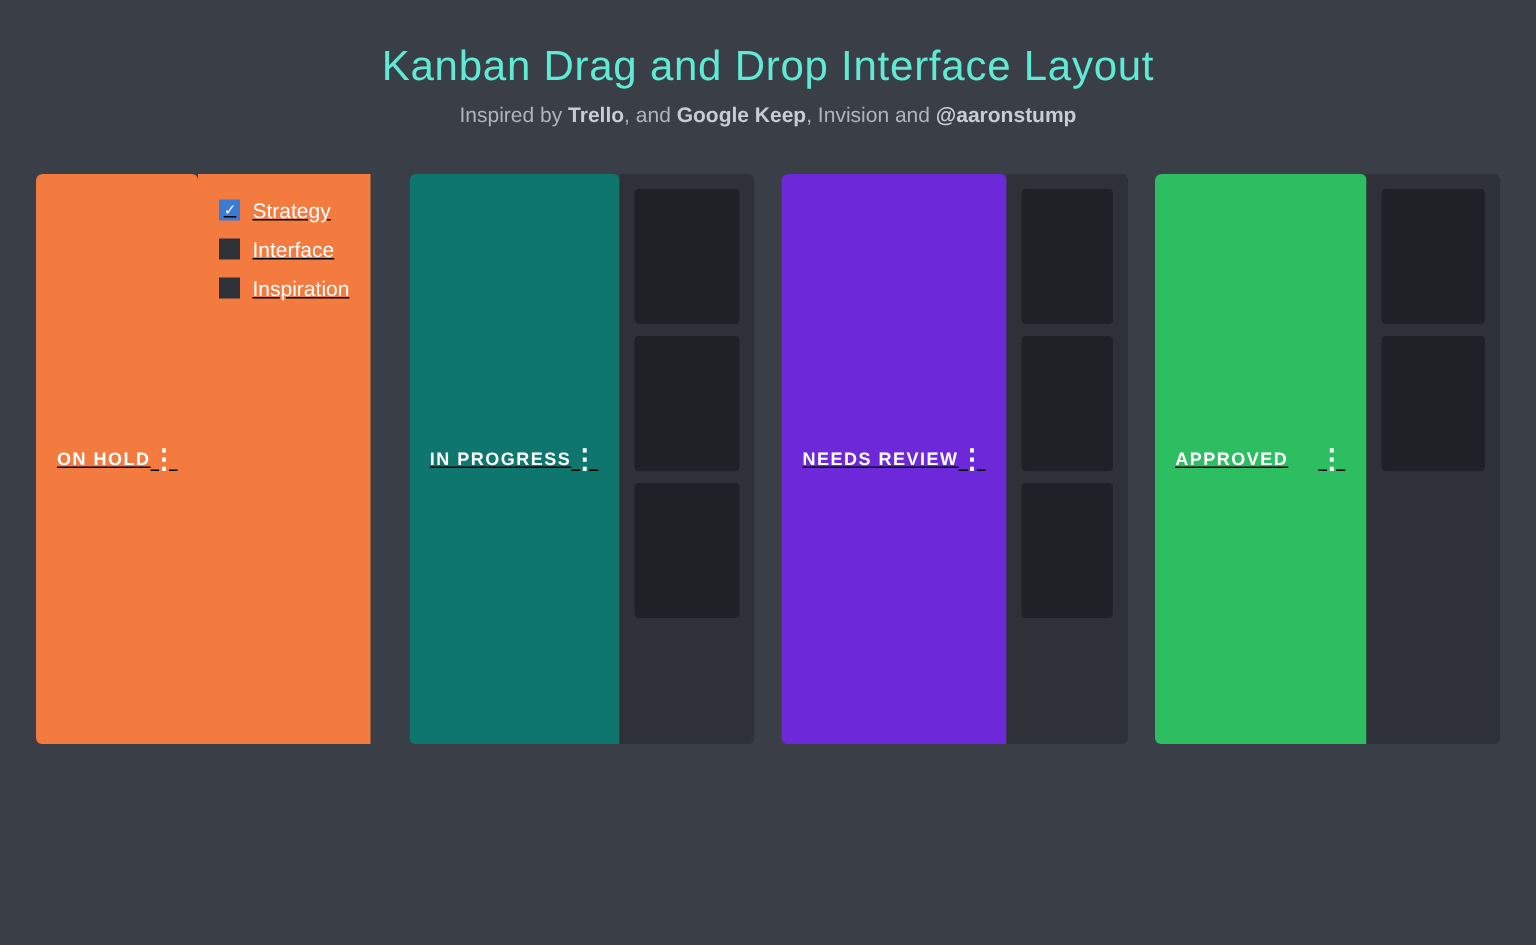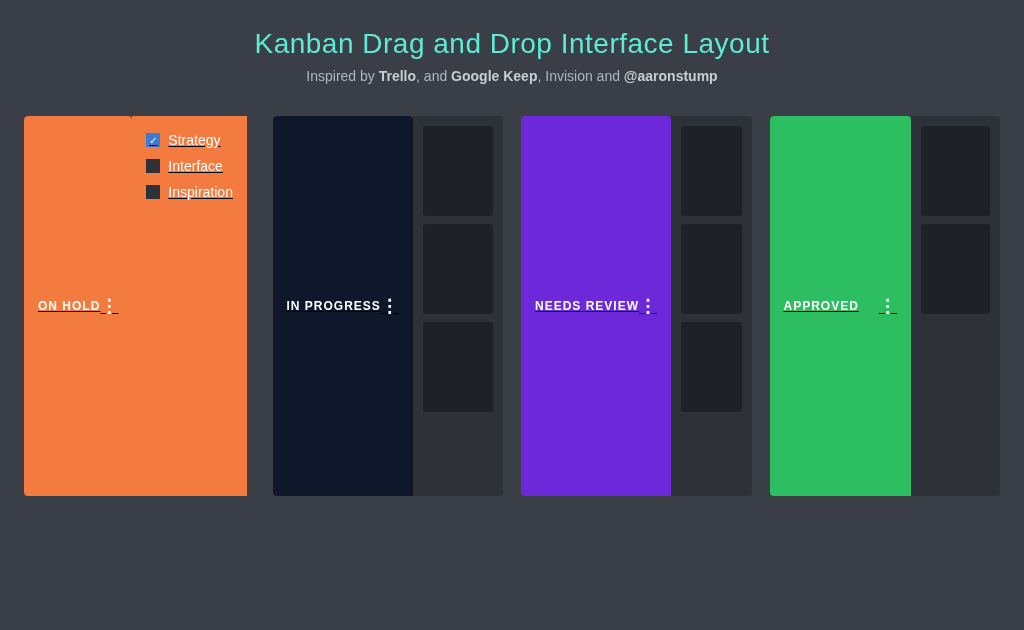--- a/index.html
+++ b/index.html
@@ -80,21 +80,21 @@
       background-color: #2e3238;
       padding: 10px;
       display: flex;
       flex-direction: column;
       gap: 8px;
       flex: 1;
       min-height: 380px;
     }
 
     .on-hold .column-header { background-color: #f47b3f; }
-    .in-progress .column-header { background-color: #0f172a; }
+    .in-progress .column-header { background-color: #0f766e; }
     .needs-review .column-header { background-color: #6d28d9; }
     .approved .column-header { background-color: #2dbe61; gap: 20px; }
 
     .card {
       background-color: #1e2126;
       border-radius: 3px;
       height: 90px;
       width: 100%;
     }
 

